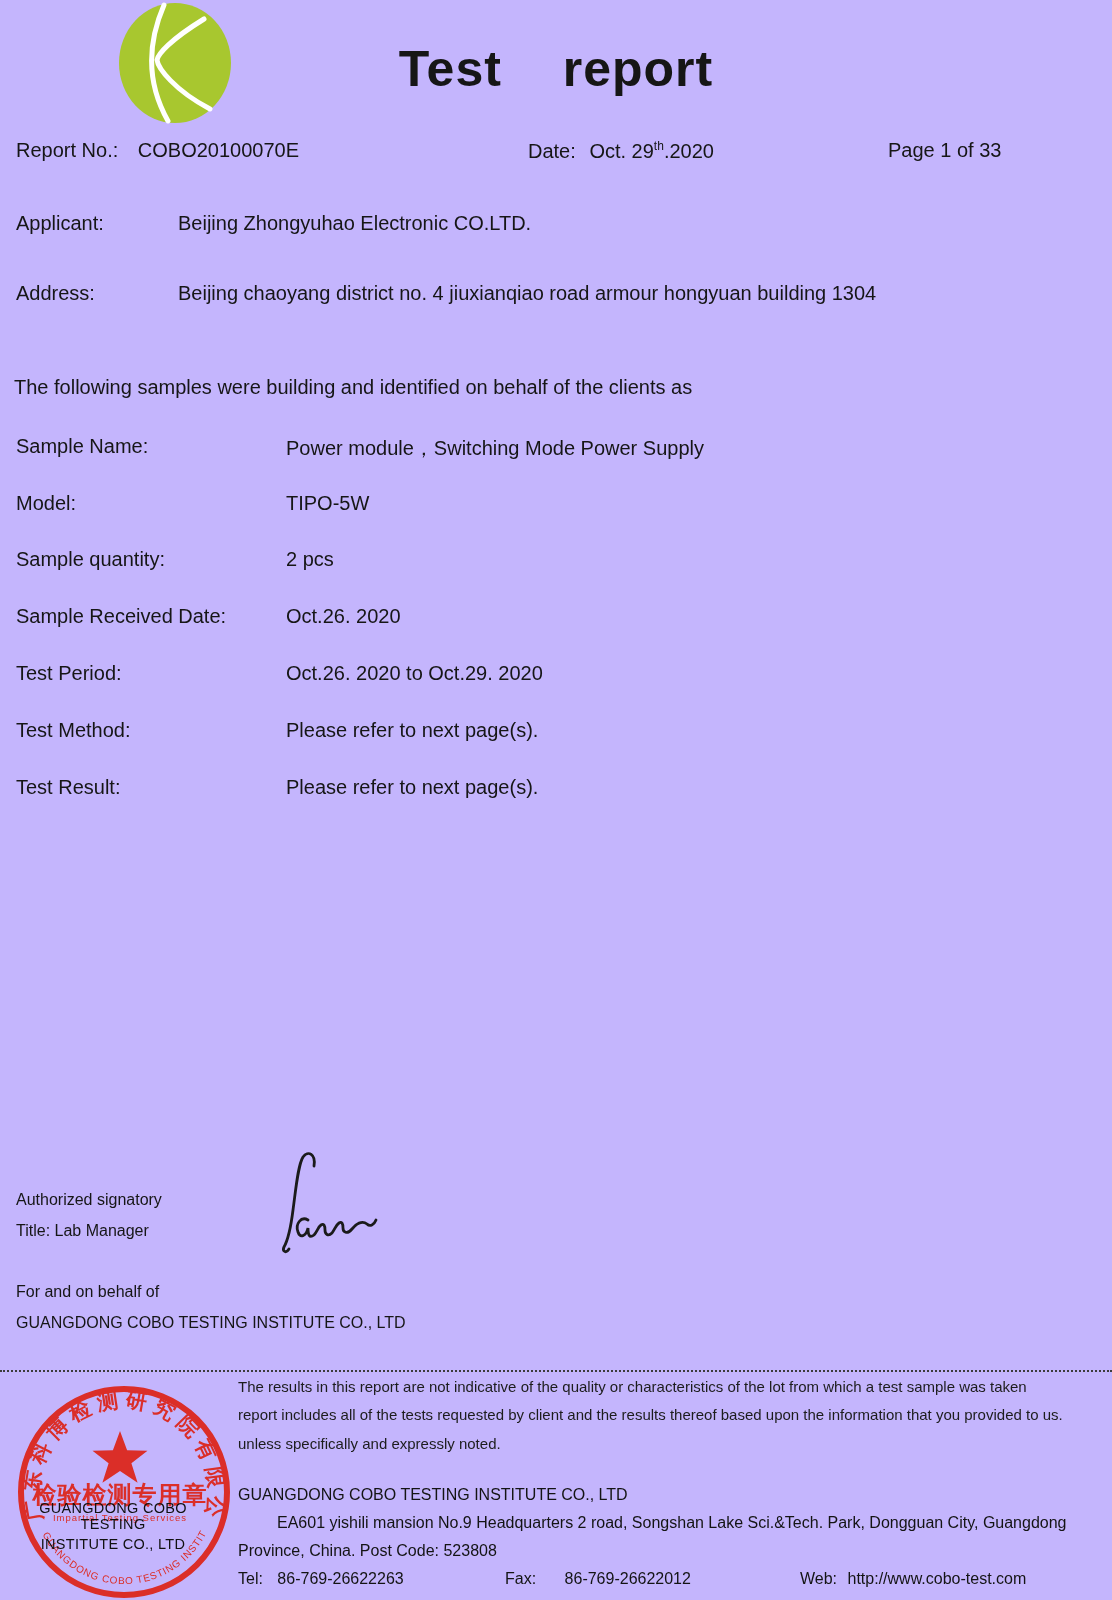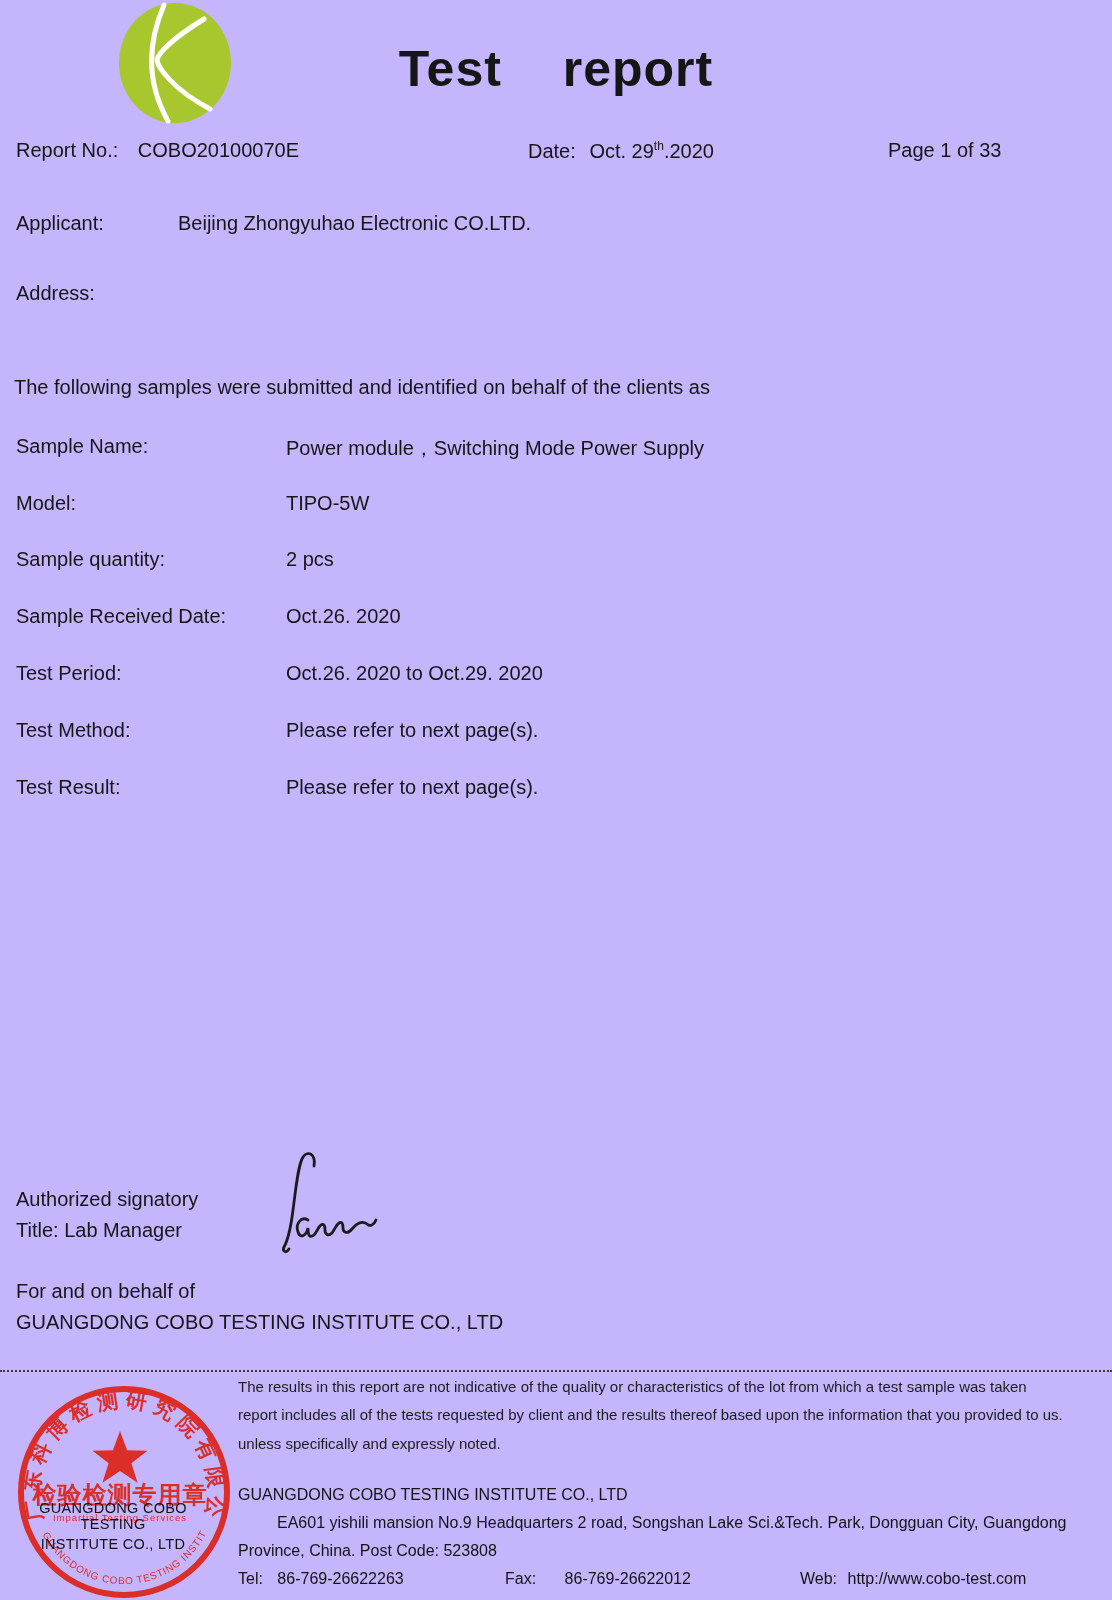--- a/index.html
+++ b/index.html
@@ -10,21 +10,21 @@
   .abs{position:absolute;}
   .page-title{
     position:absolute;top:40px;left:0;width:1112px;text-align:center;
     font-size:50px;font-weight:bold;word-spacing:46px;letter-spacing:1px;margin:0;
   }
   .hdr{font-size:20px;}
   .lbl{font-size:20px;}
   .val{font-size:20px;}
   sup{font-size:12px;}
   .intro{font-size:20px;}
-  .sig-block{font-size:20px;line-height:31px;text-align:center;}
+  .sig-block{font-size:16px;line-height:31px;text-align:center;}
   .dotted-rule{position:absolute;top:1370px;left:0;width:1112px;border-top:2px dotted #3c3c3c;height:0;}
   .disclaimer{position:absolute;top:1377px;left:238px;width:866px;font-size:15px;color:#1d1d1d;}
   .disclaimer div{height:28.4px;line-height:20px;}
   .f-line{position:absolute;left:238px;font-size:16px;color:#141414;}
   .stamp-overlay{position:absolute;left:8px;width:210px;text-align:center;font-size:14.5px;color:#111;letter-spacing:.3px;z-index:3;}
   .stamp-svg{position:absolute;left:16px;top:1384px;z-index:2;opacity:.93;}
   .logo-svg{position:absolute;left:118px;top:2px;}
   .sig-svg{position:absolute;left:272px;top:1148px;}
 </style>
 </head>
@@ -47,22 +47,23 @@
   <div class="abs hdr" style="left:528px;top:139px;">
     <span>Date:</span>
     <span style="margin-left:8px;">Oct. 29</span><sup>th</sup><span>.2020</span>
   </div>
   <div class="abs hdr" style="left:888px;top:139px;">Page 1 of 33</div>
 
   <div class="abs lbl" style="left:16px;top:212px;">Applicant:</div>
   <div class="abs val" style="left:178px;top:212px;">Beijing Zhongyuhao Electronic CO.LTD.</div>
 
   <div class="abs lbl" style="left:16px;top:282px;">Address:</div>
+  <div class="abs val" style="left:178px;top:282px;width:920px;">Beijing chaoyang district no. 4 jiuxianqiao road armour hongyuan building 1304</div>
 
-  <div class="abs intro" style="left:14px;top:376px;">The following samples were submitted and identified on behalf of the clients as</div>
+  <div class="abs intro" style="left:14px;top:376px;">The following samples were building and identified on behalf of the clients as</div>
 
   <div class="abs lbl" style="left:16px;top:435px;">Sample Name:</div>
   <div class="abs val" style="left:286px;top:435px;">Power module，Switching Mode Power Supply</div>
 
   <div class="abs lbl" style="left:16px;top:492px;">Model:</div>
   <div class="abs val" style="left:286px;top:492px;">TIPO-5W</div>
 
   <div class="abs lbl" style="left:16px;top:548px;">Sample quantity:</div>
   <div class="abs val" style="left:286px;top:548px;">2 pcs</div>
 

